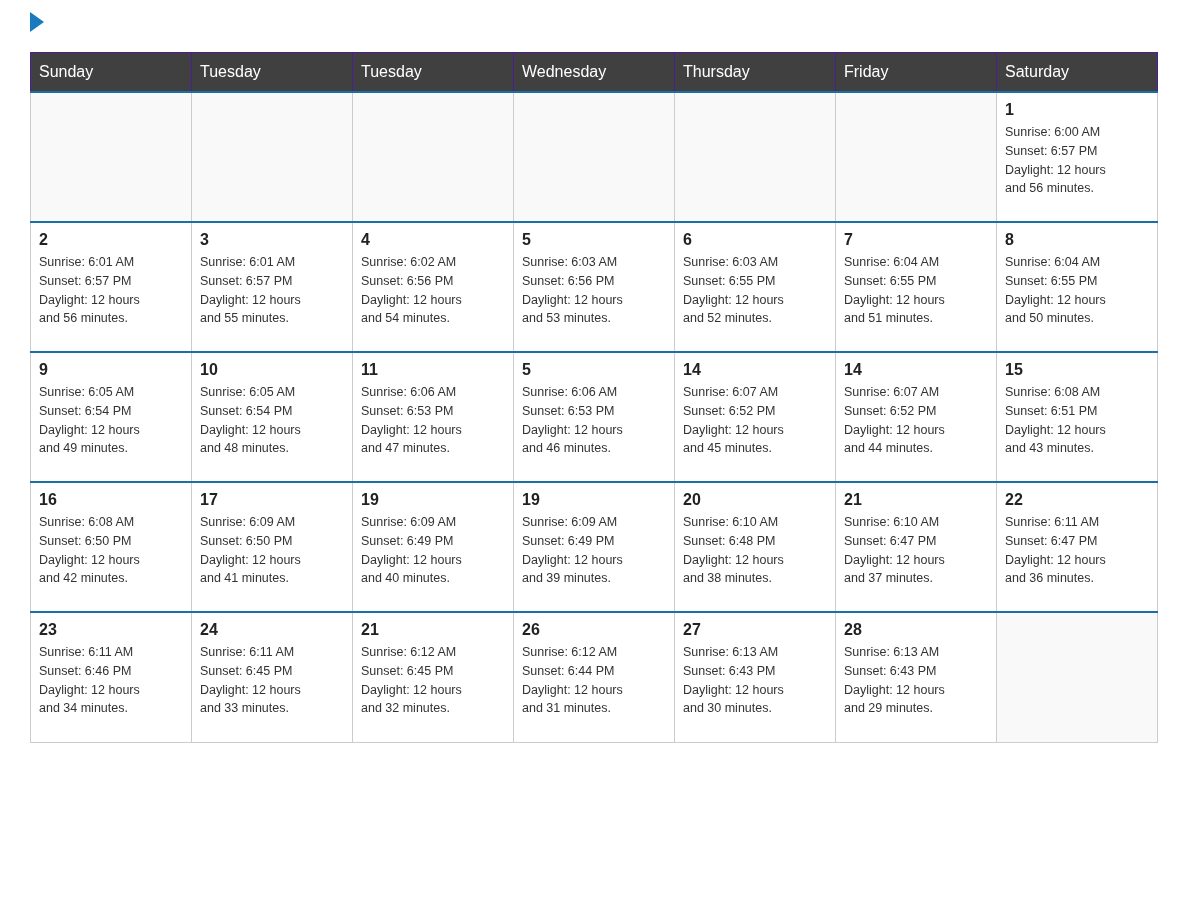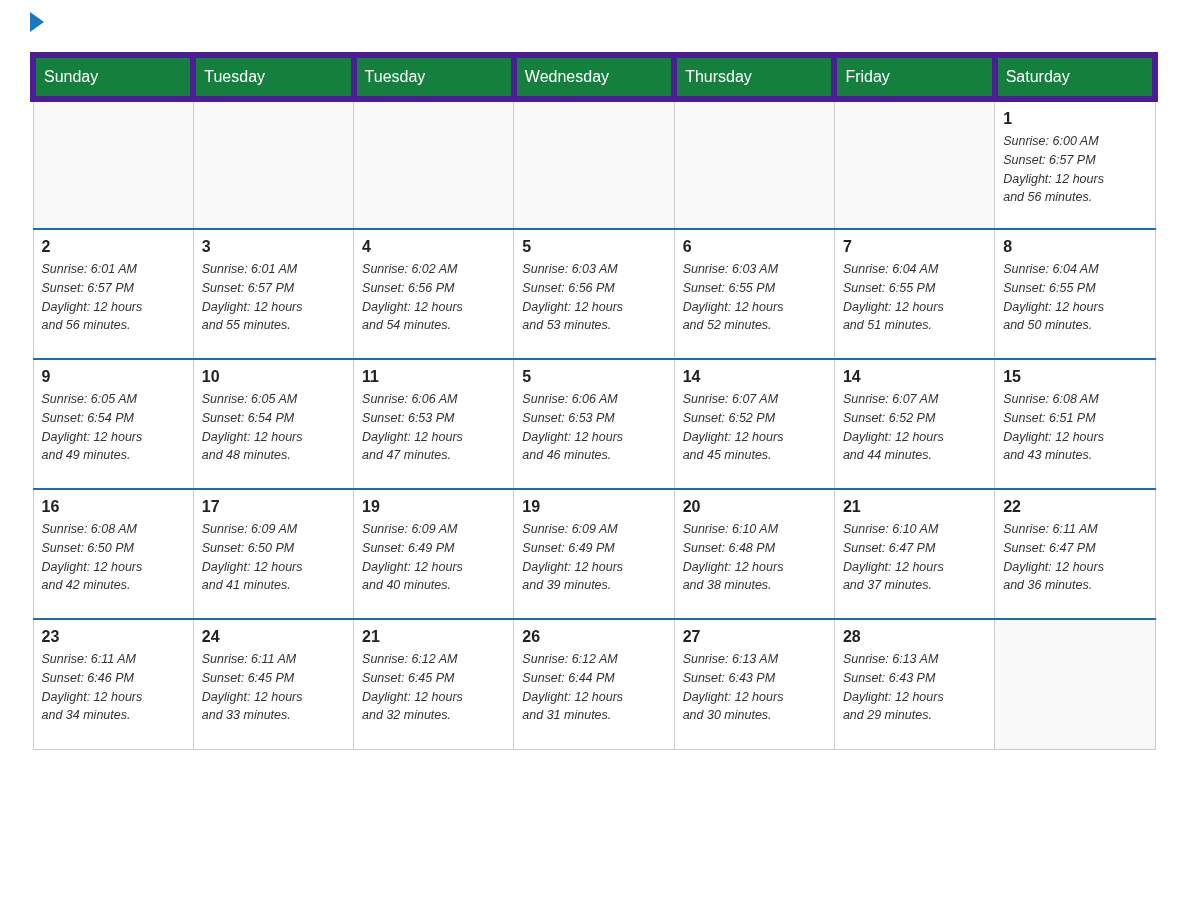--- a/index.html
+++ b/index.html
@@ -60,27 +60,27 @@
       font-size: 20px;
       color: #555;
       margin-top: 4px;
     }
     .calendar {
       width: 100%;
       border-collapse: collapse;
       table-layout: fixed;
     }
     .calendar th {
-      background-color: #15803d;
+      background-color: #404040;
       color: #fff;
       padding: 10px 8px;
       text-align: left;
       font-size: 16px;
       font-weight: normal;
-      border: 6px solid #4c1d95;
+      border: 1px solid #4c1d95;
     }
     .calendar td {
       vertical-align: top;
       padding: 8px;
       border: 1px solid #ccc;
       height: 130px;
       font-size: 13px;
       color: #333;
     }
     .calendar td.empty {
@@ -90,21 +90,20 @@
       font-size: 16px;
       font-weight: bold;
       color: #222;
       display: block;
       margin-bottom: 4px;
     }
     .day-info {
       font-size: 12.5px;
       color: #333;
       line-height: 1.5;
-      font-style: italic;
     }
     .week-row td {
       border-top: 2px solid #1a6fa8;
     }
   </style>
 </head>
 <body>
 
 <div class="header">
   <div class="logo">

